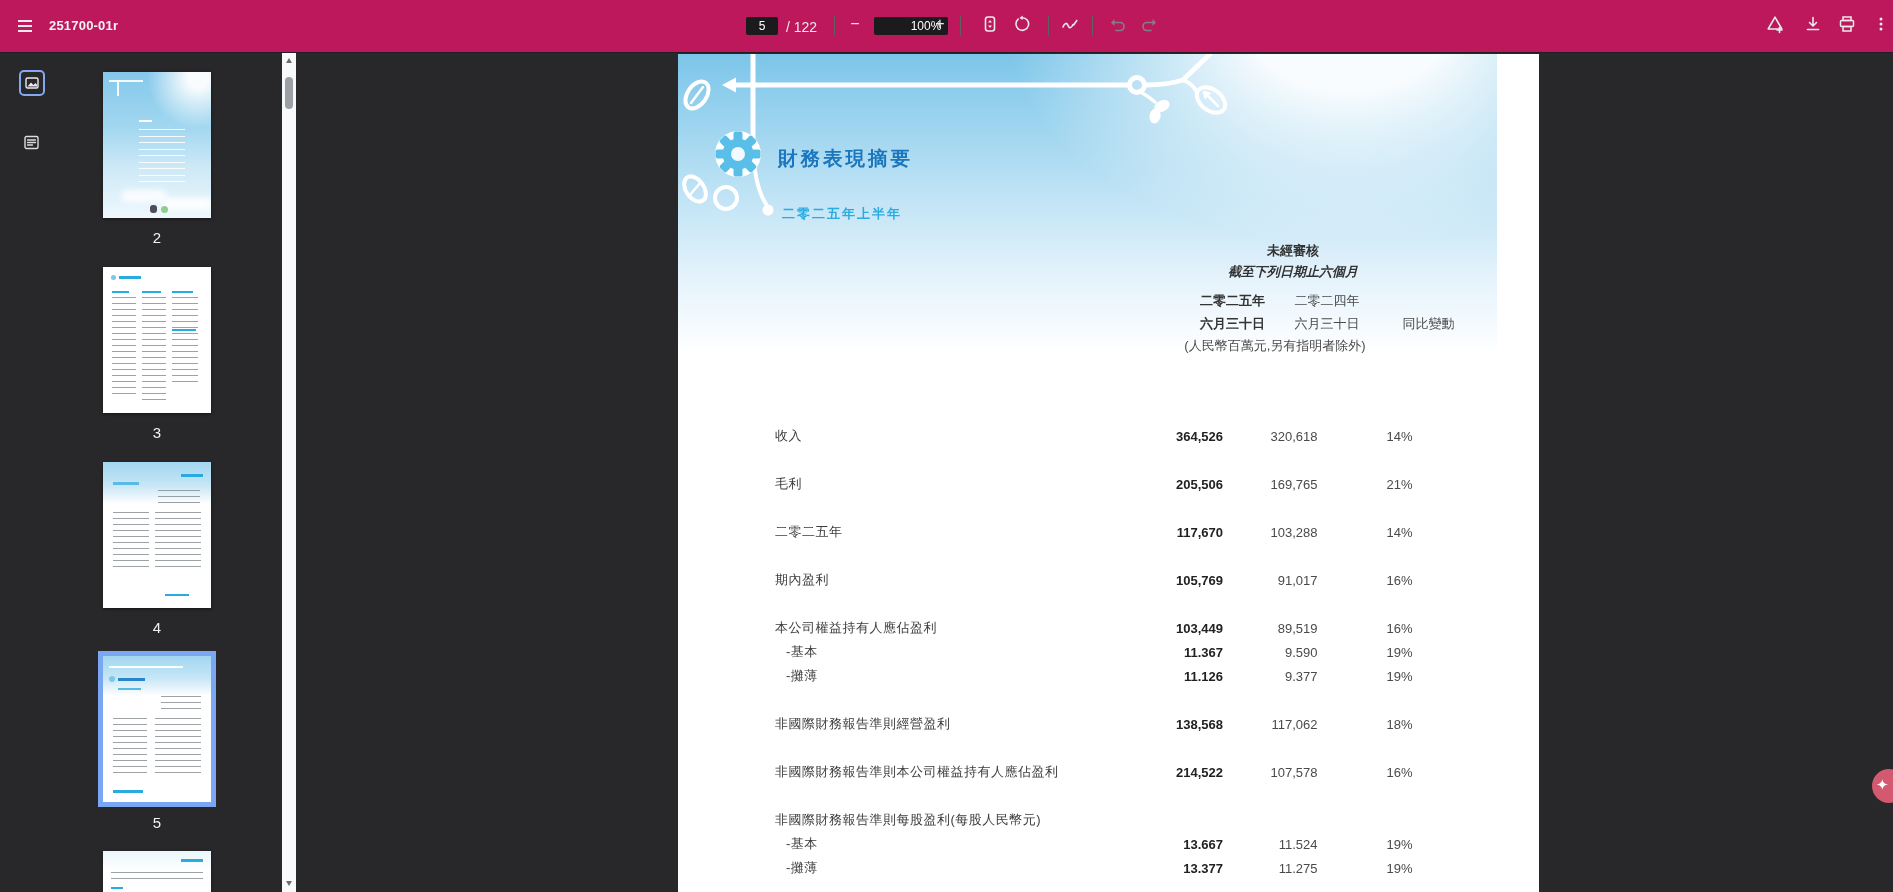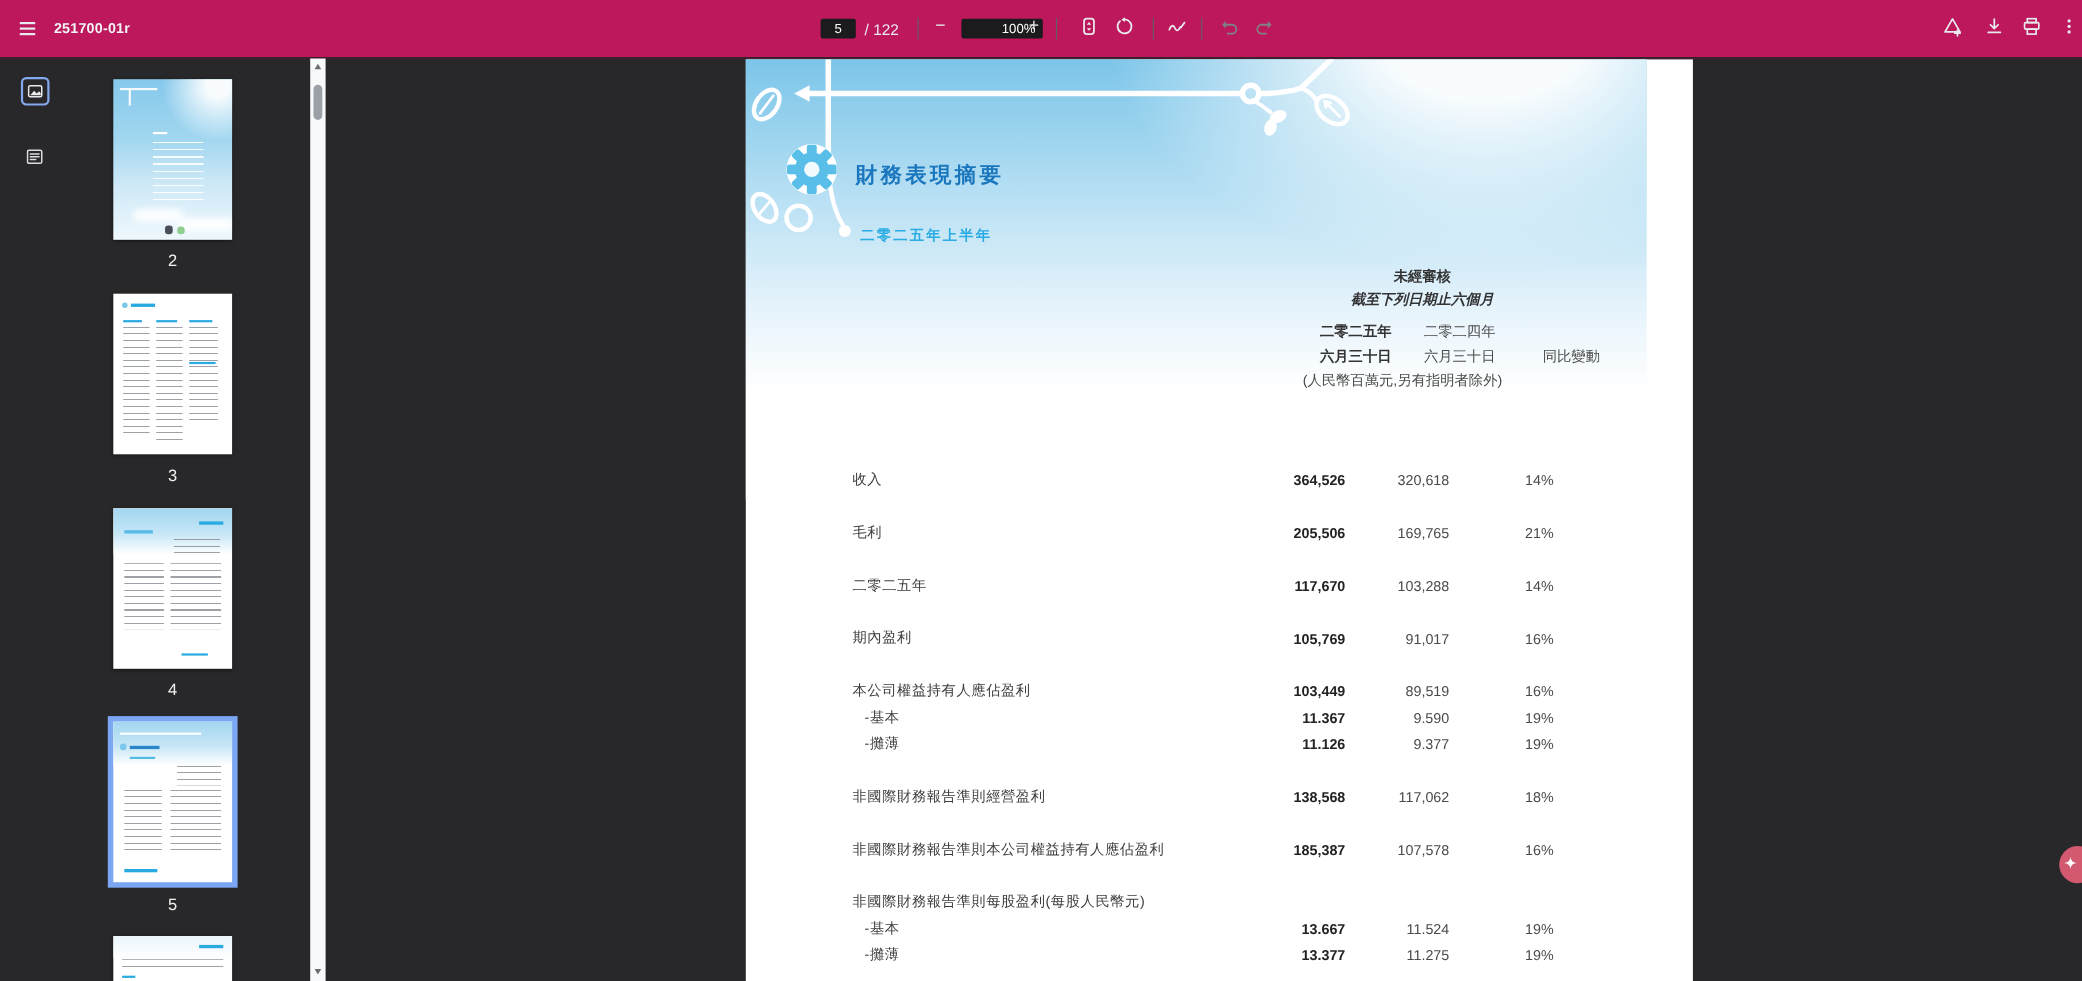--- a/index.html
+++ b/index.html
@@ -346,21 +346,21 @@
       <span class="v v3">19%</span>
     </div>
     <div class="row">
       <span class="lbl">非國際財務報告準則經營盈利</span>
       <span class="v v1">138,568</span>
       <span class="v v2">117,062</span>
       <span class="v v3">18%</span>
     </div>
     <div class="row">
       <span class="lbl">非國際財務報告準則本公司權益持有人應佔盈利</span>
-      <span class="v v1">185,387</span>
+      <span class="v v1">214,522</span>
       <span class="v v2">107,578</span>
       <span class="v v3">16%</span>
     </div>
     <div class="row section">
       <span class="lbl">非國際財務報告準則每股盈利(每股人民幣元)</span>
       <span class="v v1"></span>
         <span class="v v2"></span>
         <span class="v v3"></span>
     </div>
     <div class="row sub">

